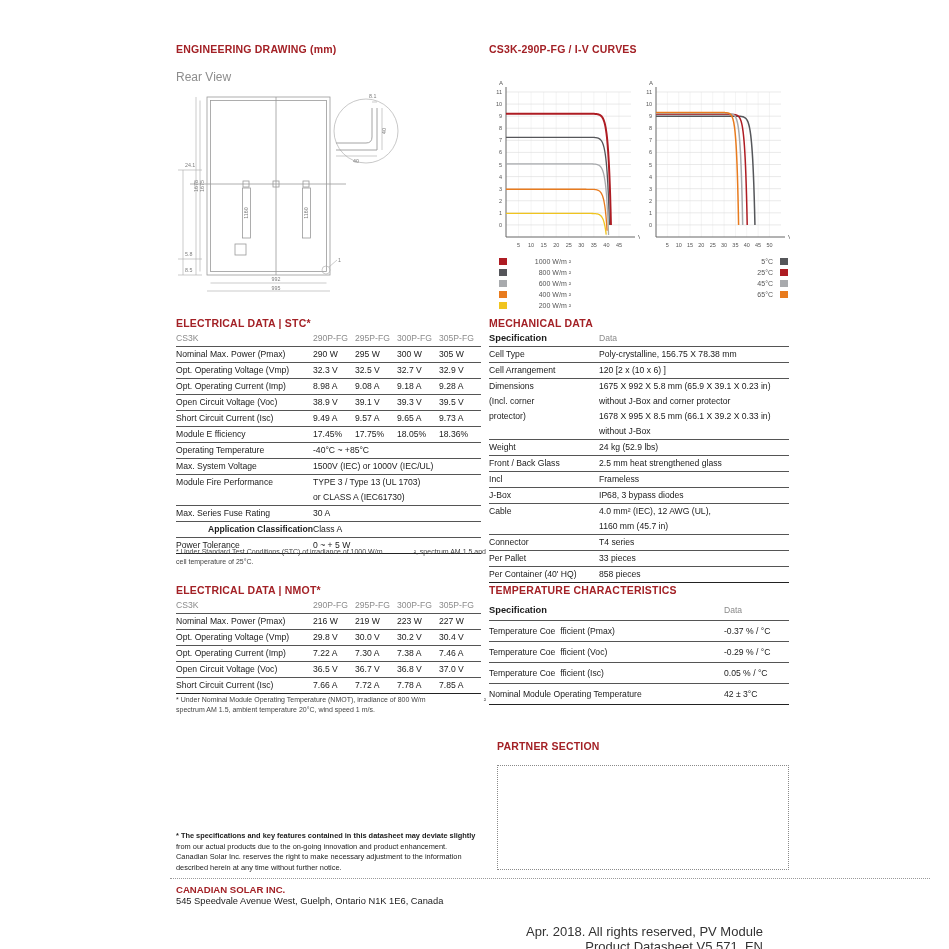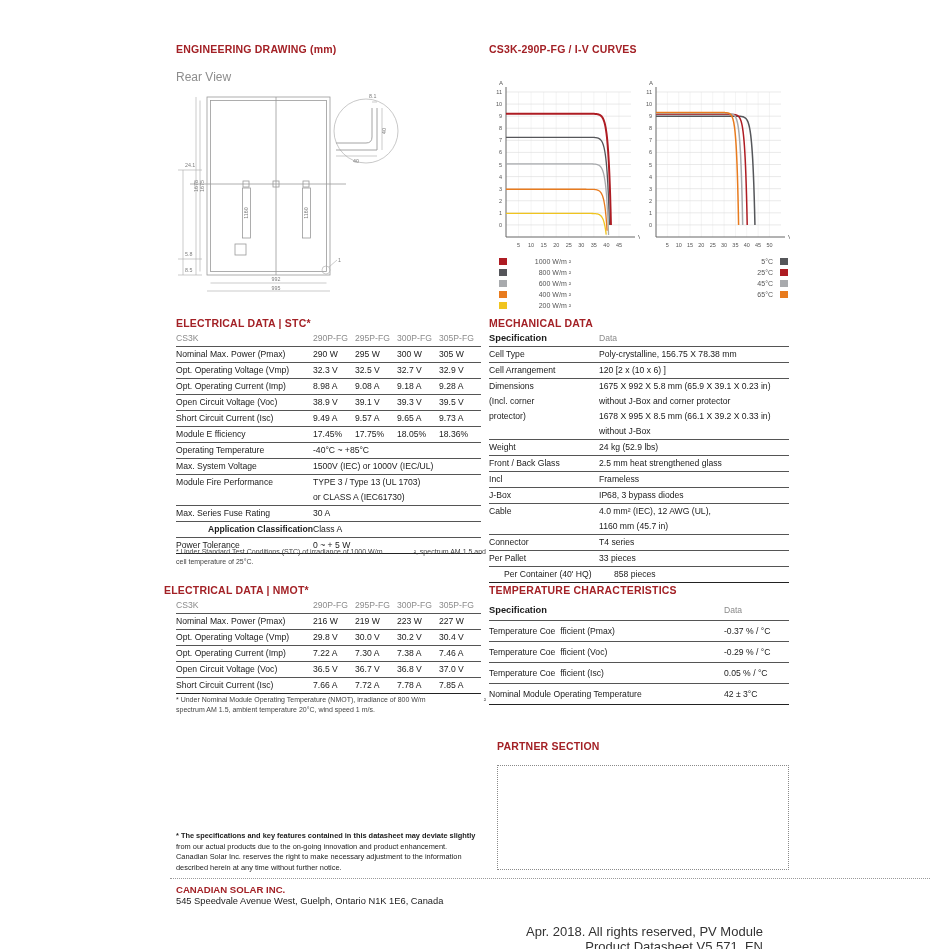--- a/index.html
+++ b/index.html
@@ -446,30 +446,30 @@
       </div>
       <div class="sp-row">
         <div class="sp-l" style="width: 110px;">
           <div>Per Pallet</div>
         </div>
         <div class="sp-v">
           <div>33 pieces</div>
         </div>
       </div>
       <div class="sp-row last">
-        <div class="sp-l" style="width: 110px; margin-left: 15px;">
+        <div class="sp-l" style="width: 110px;">
           <div>Per Container (40' HQ)</div>
         </div>
         <div class="sp-v">
           <div>858 pieces</div>
         </div>
       </div>
     </div>
 
-  <div class="sec-title" style="left:164px;top:584px;">ELECTRICAL DATA | NMOT*</div>
+  <div class="sec-title" style="left:176px;top:584px;">ELECTRICAL DATA | NMOT*</div>
   <div class="model-table" style="left:176px;top:598px;">
       <div class="mt-row header">
         <div class="mt-label">CS3K</div>
         <div class="mt-val">290P-FG</div>
         <div class="mt-val">295P-FG</div>
         <div class="mt-val">300P-FG</div>
         <div class="mt-val">305P-FG</div>
       </div>
       <div class="mt-row">
         <div class="mt-label">Nominal Max. Power (Pmax)</div>

